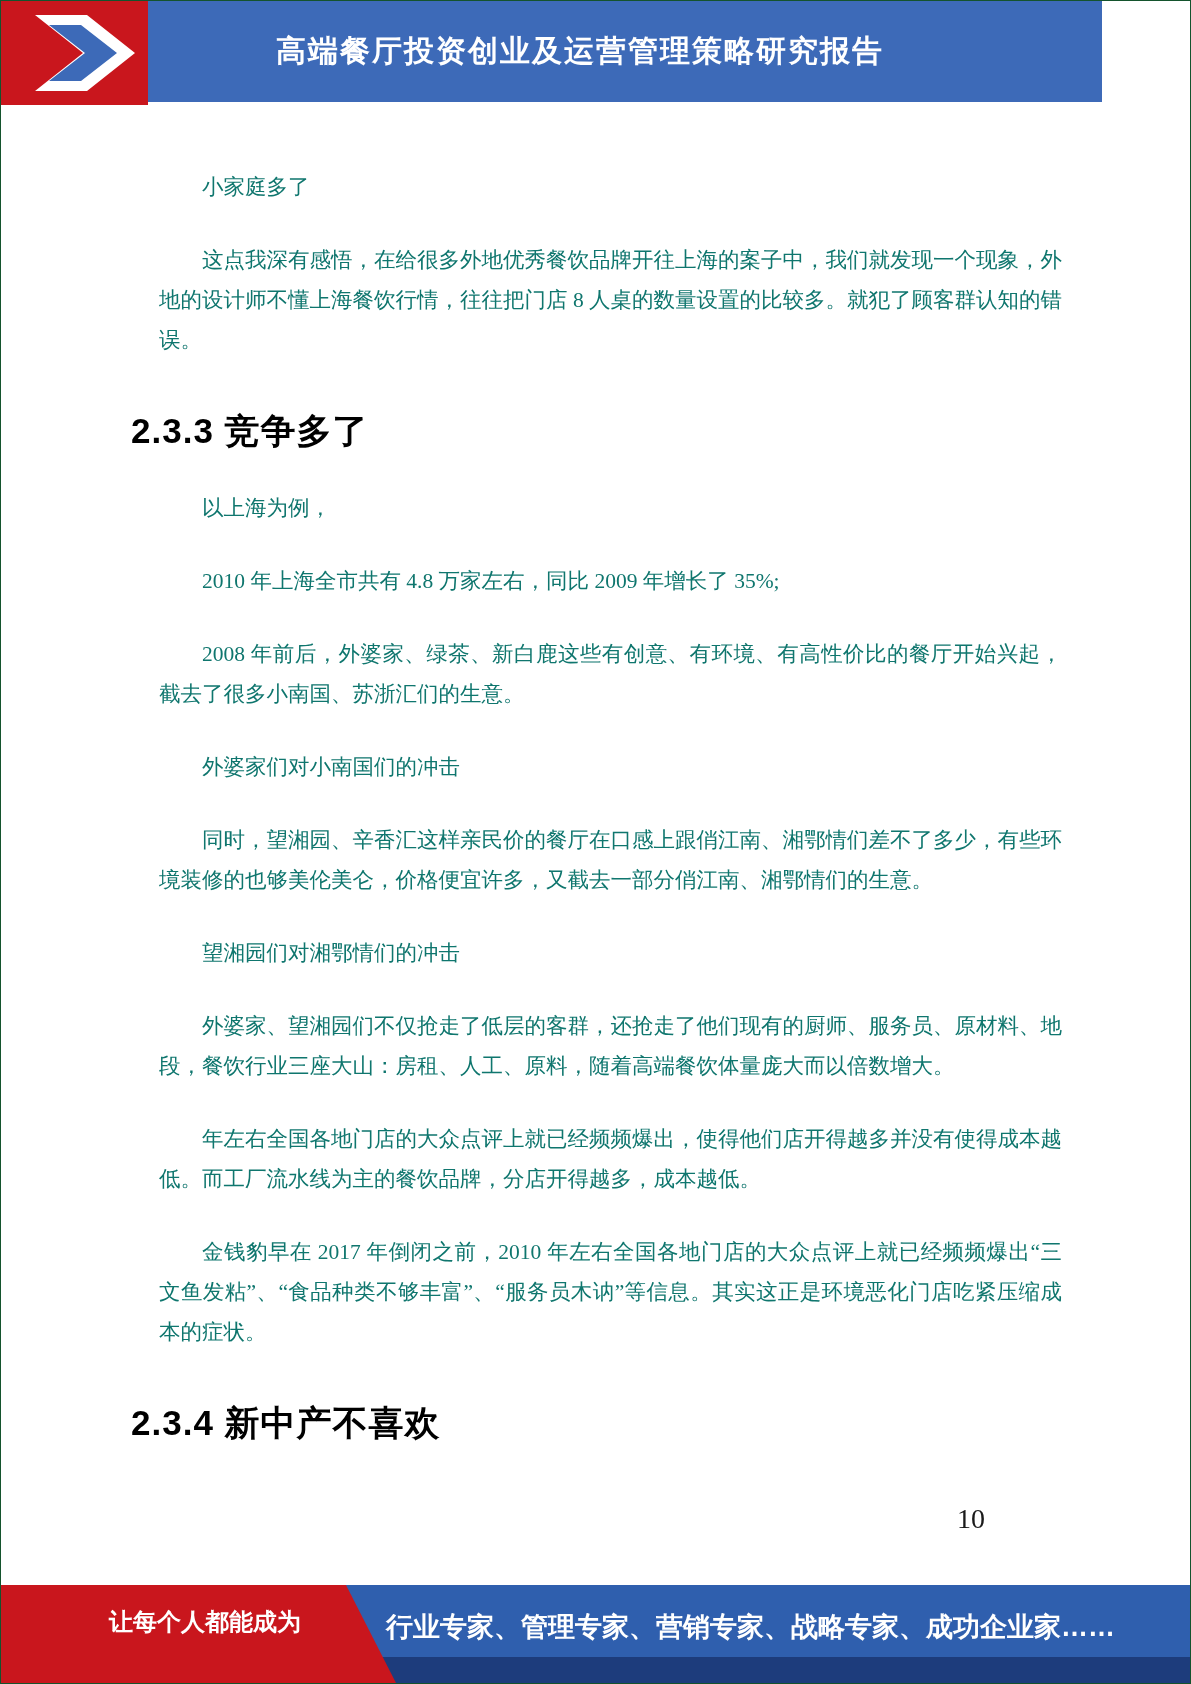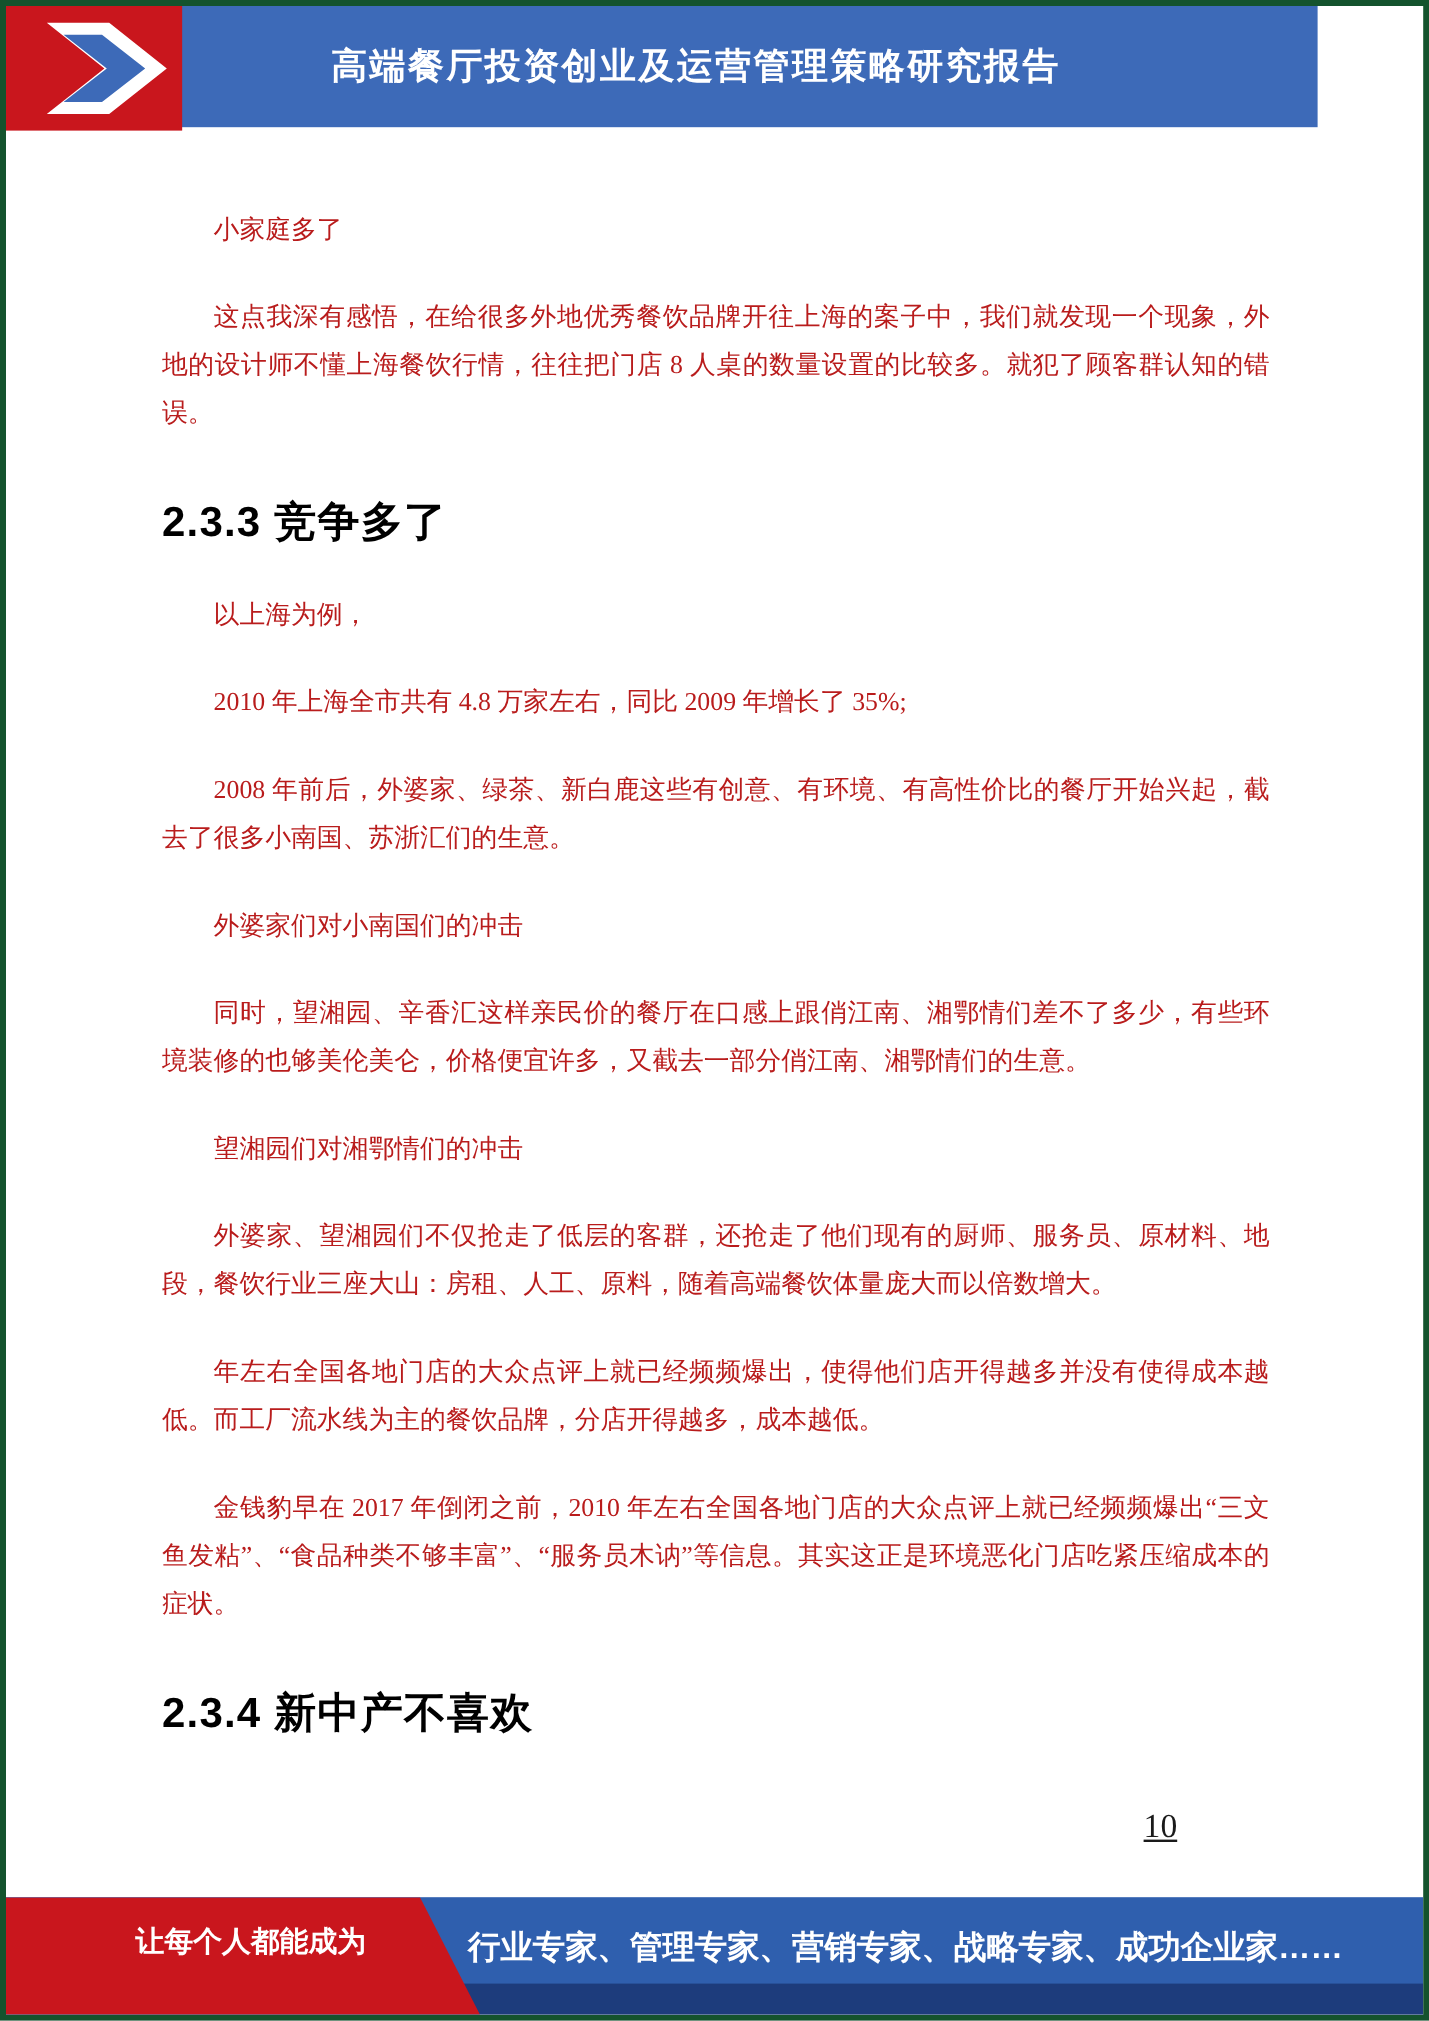--- a/index.html
+++ b/index.html
@@ -4,21 +4,21 @@
 <style>
   * { margin:0; padding:0; box-sizing:border-box; }
   html,body { background:#ededed; }
   body { font-family:"Liberation Serif", serif; }
 
   .page {
     position:relative;
     width:1191px; height:1684px;
     margin:0 auto;
     background:#ffffff;
-    border:5px solid #14532d;
+    border:1px solid #14532d;
     overflow:hidden;
   }
 
   
   .header-band {
     position:absolute; top:0; left:57px; right:88px; height:101px;
     background:#3d6ab8;
     display:flex; align-items:center; justify-content:center;
   }
   .report-title {
@@ -31,37 +31,38 @@
     position:absolute; top:0; left:0; width:147px; height:104px;
   }
   .header-arrow svg { display:block; }
 
   
   main {
     position:absolute; top:104px; left:130px; right:128px;
   }
   .body-para {
     font-size:21.5px; line-height:40px;
-    color:#b91c1c;
+    color:#0f766e;
     text-align:justify;
     text-indent:2em;
     margin-top:33px;
+    margin-left:28px;
   }
   .body-para.first { margin-top:62px; }
   .section-heading {
     font-family:"Liberation Sans", sans-serif;
     font-size:35px; font-weight:bold; color:#000000;
     margin-top:48px; margin-bottom:16px;
     letter-spacing:1px;
   }
 
   
   .page-number {
     position:absolute; top:1502px; right:205px;
-    font-size:28px; color:#1a1a1a;text-decoration:underline;
+    font-size:28px; color:#1a1a1a;
   }
 
   
   footer {
     position:absolute; left:0; right:0; bottom:0; height:98px;
   }
   .footer-blue {
     position:absolute; left:0; right:0; top:0; height:84px;
     background:#2f5fae;
     display:flex; align-items:center;

